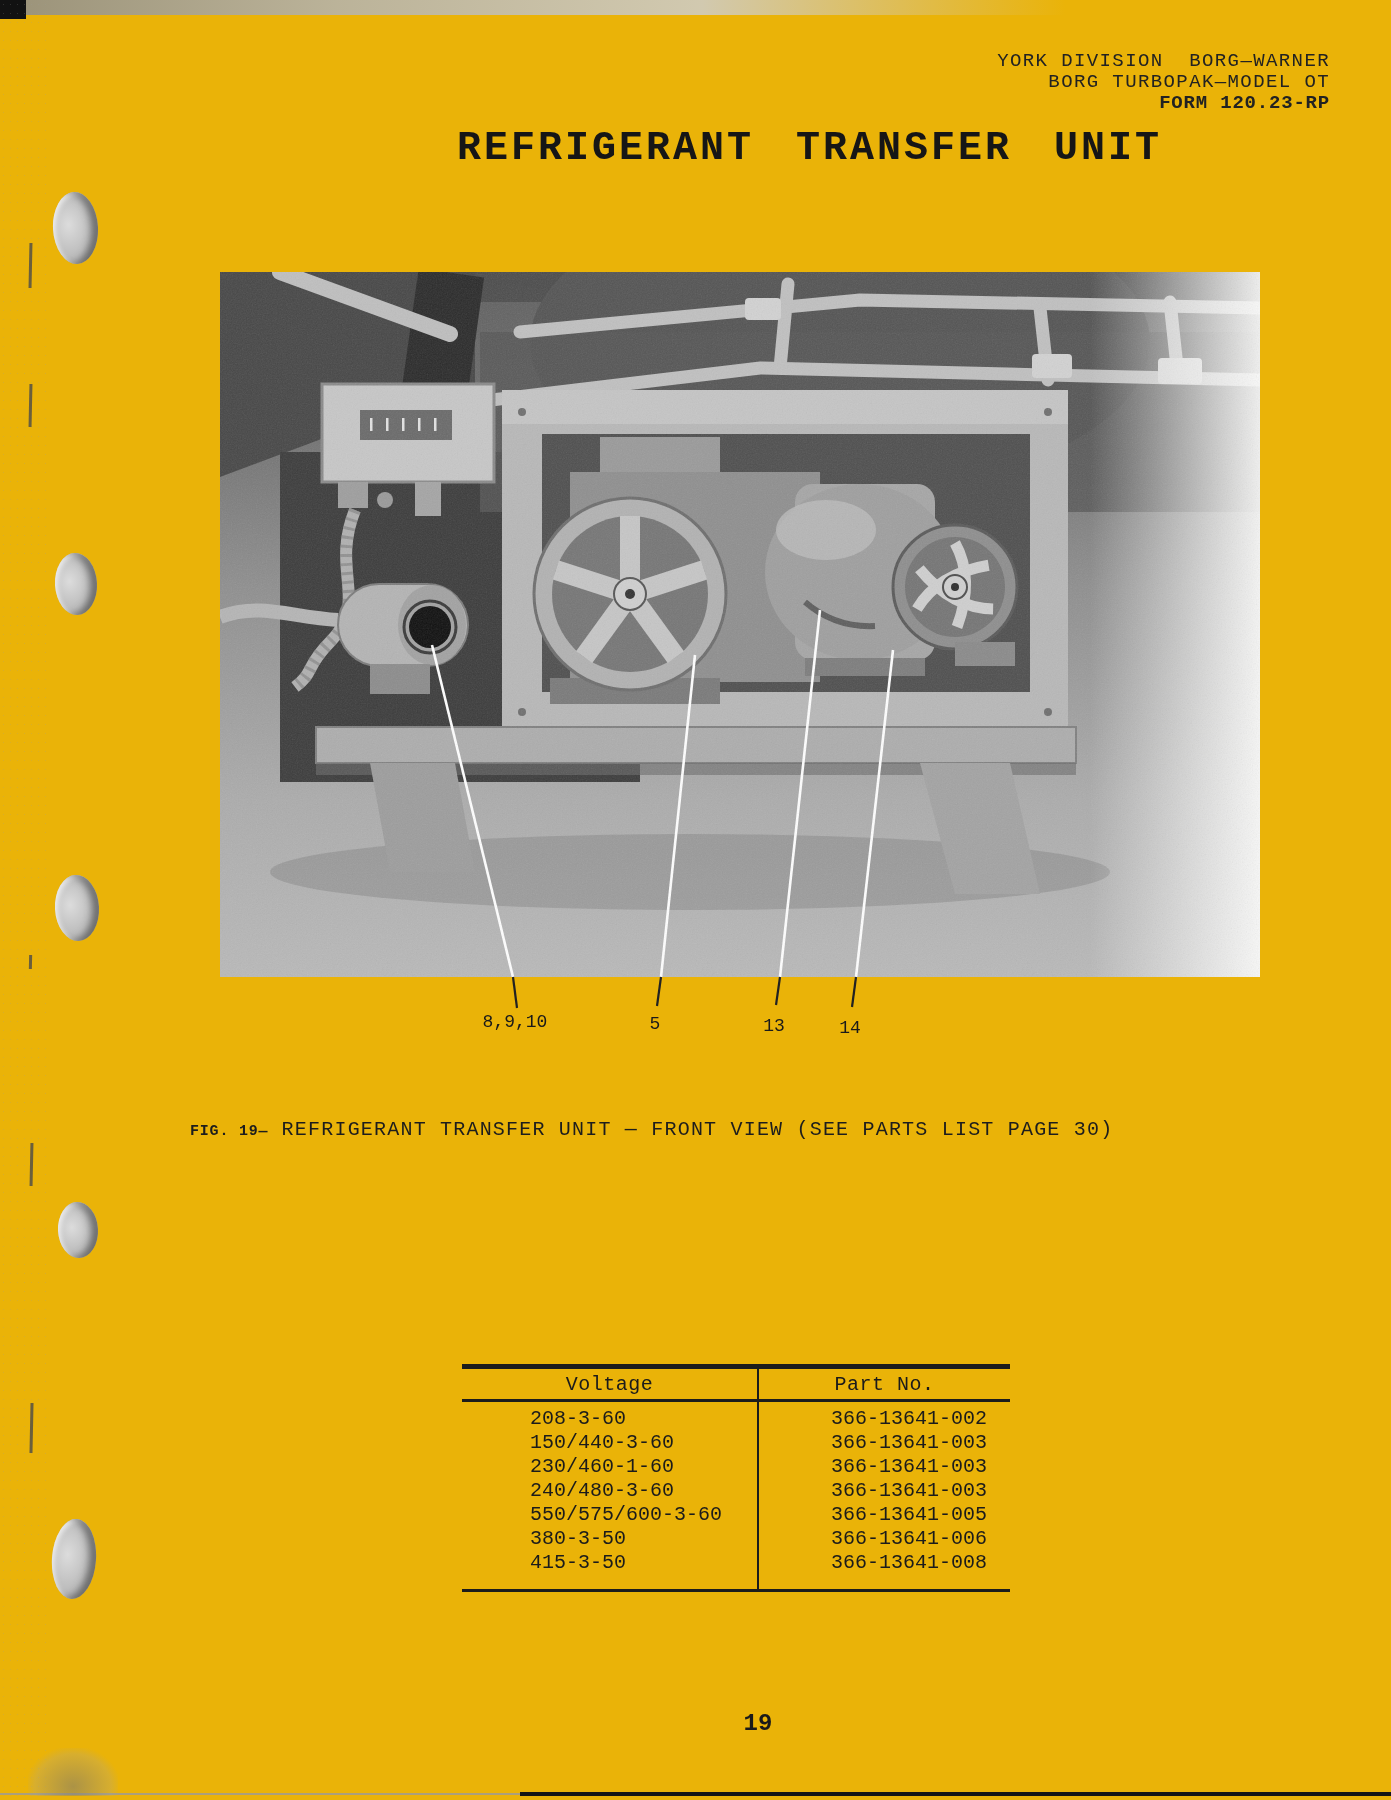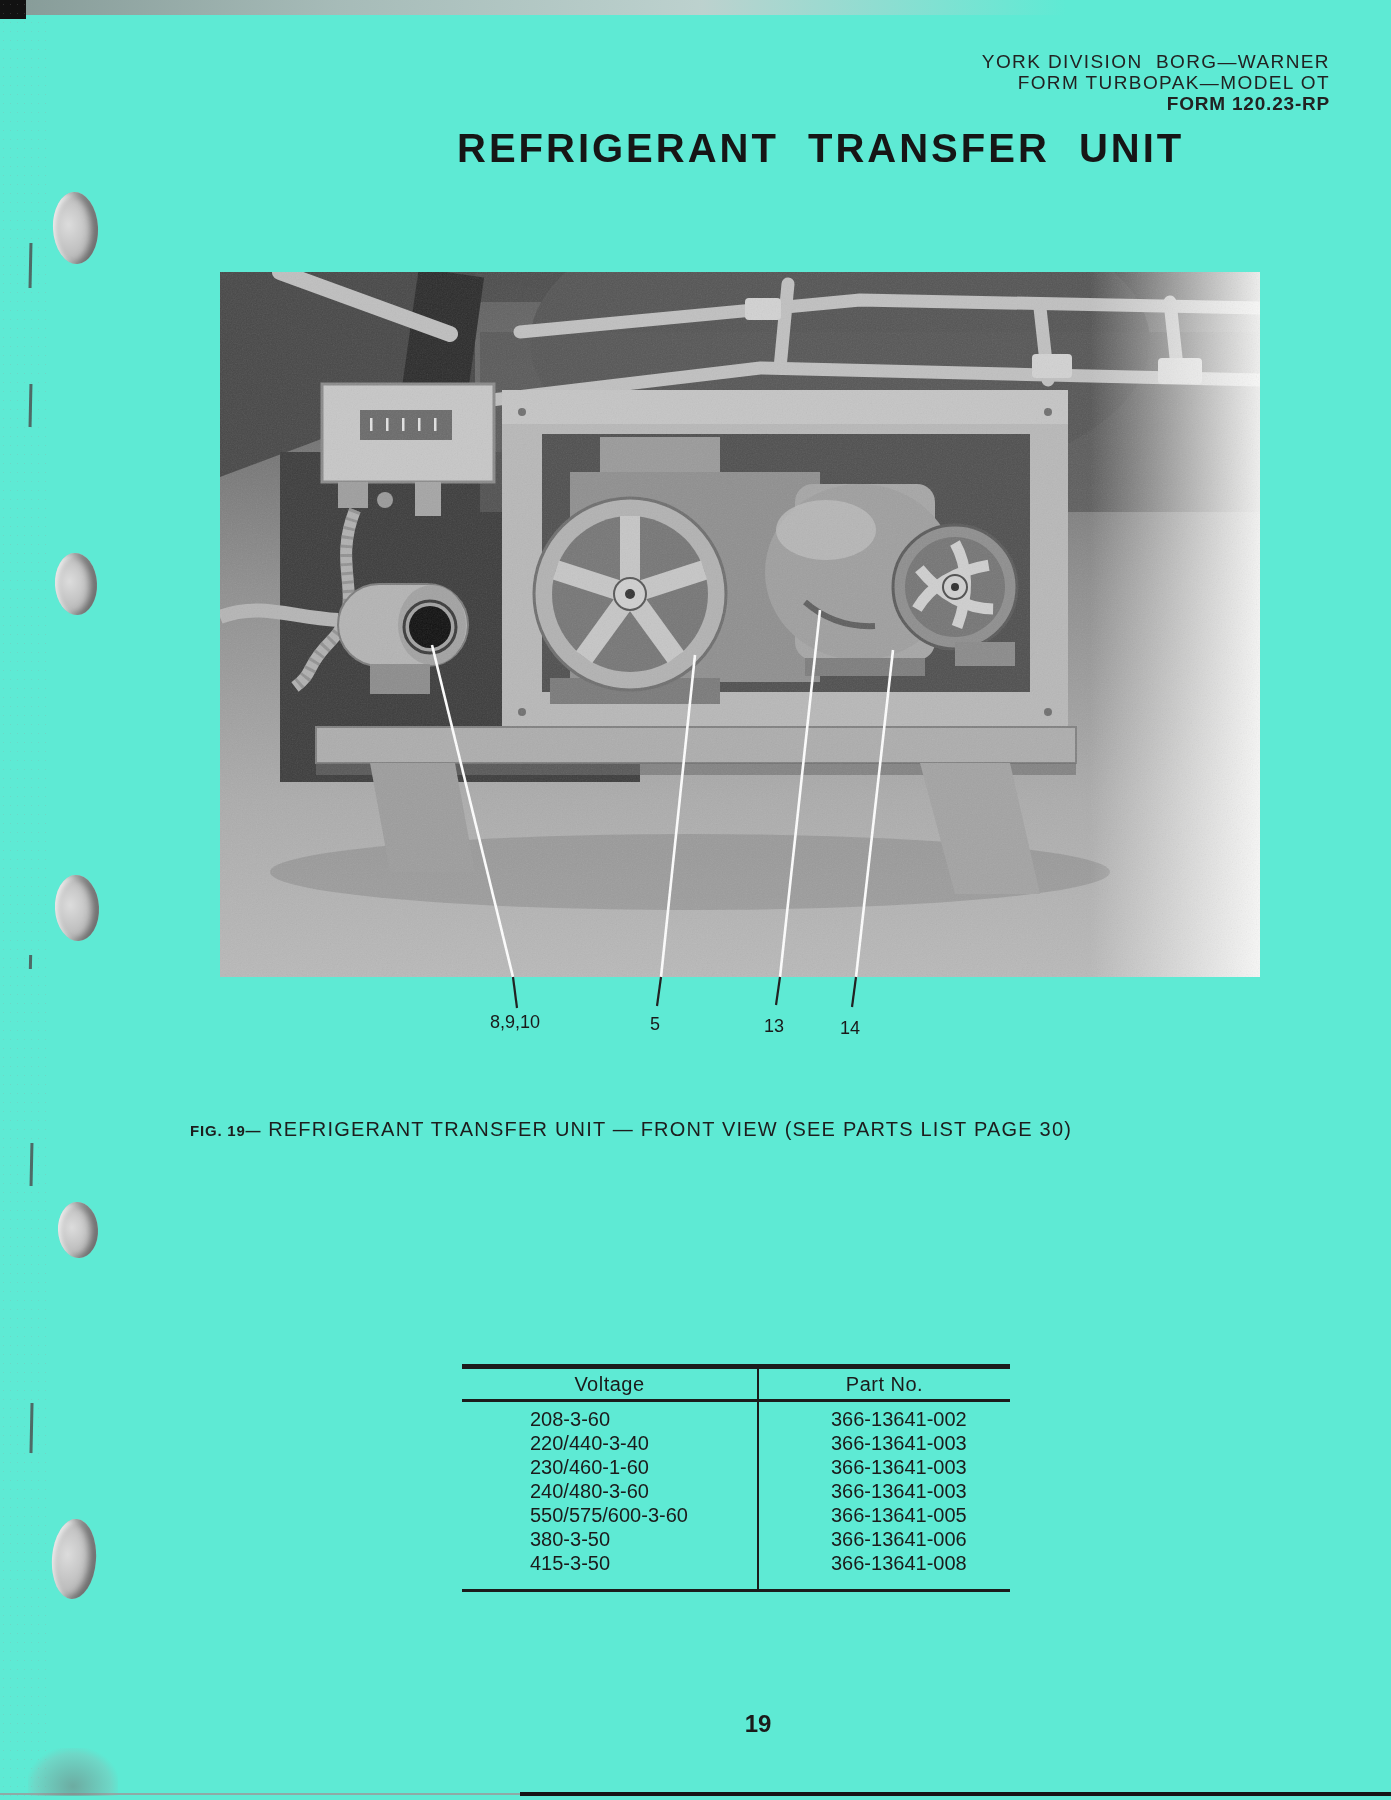--- a/index.html
+++ b/index.html
@@ -1,20 +1,20 @@
 <!DOCTYPE html>
 <html><head>
 <meta charset="utf-8">
 <style>
   * { margin:0; padding:0; box-sizing:border-box; }
   html,body { background:#ffffff; }
   body { font-family:"Liberation Sans", sans-serif; color:#1c1c1c; }
   .page {
     position:relative; width:1391px; height:1800px;
-    background:#5eead4; overflow:hidden;
+    background:#eab308; overflow:hidden;font-family:Liberation Mono, monospace;
   }
 
   
   .scan-corner { position:absolute; left:0; top:0; width:26px; height:19px; background:#121212; }
   .scan-top-strip {
     position:absolute; left:26px; top:0; width:1040px; height:15px;
     background:linear-gradient(to right,#8f8f8f,#b3b3b3 30%,#cdcdcd 65%,rgba(255,255,255,0));
     opacity:.85;
   }
   .scan-speckle {
@@ -101,21 +101,21 @@
   <div class="pen-mark" style="left:29px; top:955px; height:14px;"></div>
   <div class="pen-mark" style="left:30px; top:1143px; height:43px;"></div>
   <div class="pen-mark" style="left:30px; top:1403px; height:50px;"></div>
 
   <div class="scan-bottom-light"></div>
   <div class="scan-bottom-dark"></div>
   <div class="scan-bottom-blob"></div>
 
   <div class="doc-header">
     <div class="hdr-line">YORK DIVISION  BORG—WARNER</div>
-    <div class="hdr-line">FORM TURBOPAK—MODEL OT</div>
+    <div class="hdr-line">BORG TURBOPAK—MODEL OT</div>
     <div class="hdr-line hdr-form">FORM 120.23-RP</div>
   </div>
 
   <div class="doc-title">REFRIGERANT TRANSFER UNIT</div>
 
   <svg class="photo-svg" viewBox="0 0 1040 738" role="img" aria-label="refrigerant-transfer-unit-front-view-photo">
     <defs>
       <linearGradient id="pg" x1="0" y1="0" x2="0" y2="1">
         <stop offset="0" stop-color="#5f5f5f"></stop>
           <stop offset=".18" stop-color="#6b6b6b"></stop>
@@ -287,21 +287,21 @@
           <th>Voltage</th>
           <th>Part No.</th>
         </tr>
       </thead>
       <tbody>
           <tr>
             <td>208-3-60</td>
             <td>366-13641-002</td>
           </tr>
           <tr>
-            <td>220/440-3-40</td>
+            <td>150/440-3-60</td>
             <td>366-13641-003</td>
           </tr>
           <tr>
             <td>230/460-1-60</td>
             <td>366-13641-003</td>
           </tr>
           <tr>
             <td>240/480-3-60</td>
             <td>366-13641-003</td>
           </tr>

